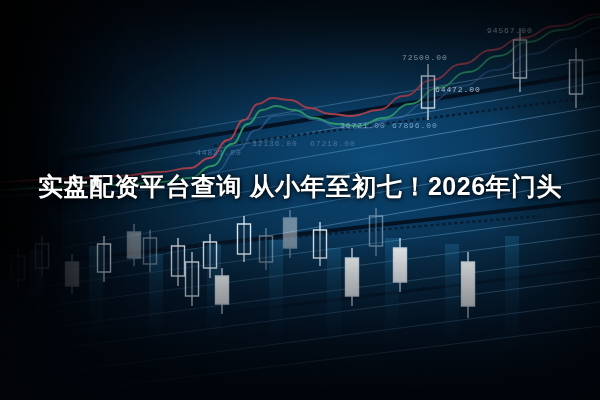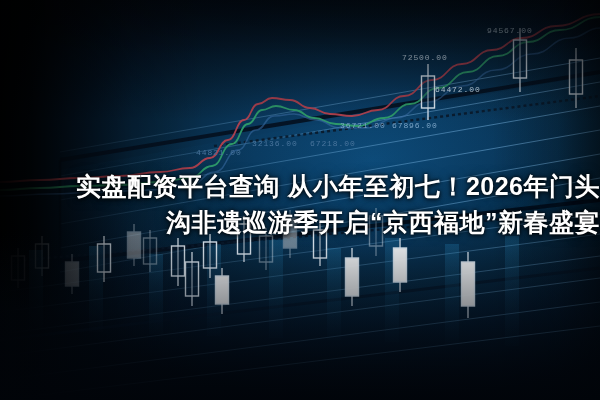--- a/index.html
+++ b/index.html
@@ -64,21 +64,21 @@
     height: 400px;
     overflow: visible;
   }
 
   
   .title-wrap {
     position: absolute;
     left: 0;
     top: 168px;
     width: 600px;
-    text-align: right;
+    text-align: center;
     z-index: 40;
   }
   .title-line {
     color: #ffffff;
     font-weight: bold;
     font-size: 25px;
     line-height: 36px;
     letter-spacing: 0.5px;
     text-shadow:
       0 0 3px rgba(0,0,0,0.85),
@@ -308,16 +308,15 @@
       </g>
   </svg>
 
   <div class="bg-top-dark"></div>
   <div class="bg-vignette-left"></div>
   <div class="bg-vignette-right"></div>
   <div class="bg-vignette-bottom"></div>
 
   <div class="title-wrap">
     <div class="title-line">实盘配资平台查询 从小年至初七！2026年门头</div>
-    <div class="title-line">沟非遗巡游季开启“京西福地”新春盛宴</div>
   </div>
 
 </div>
 
 </body></html>

